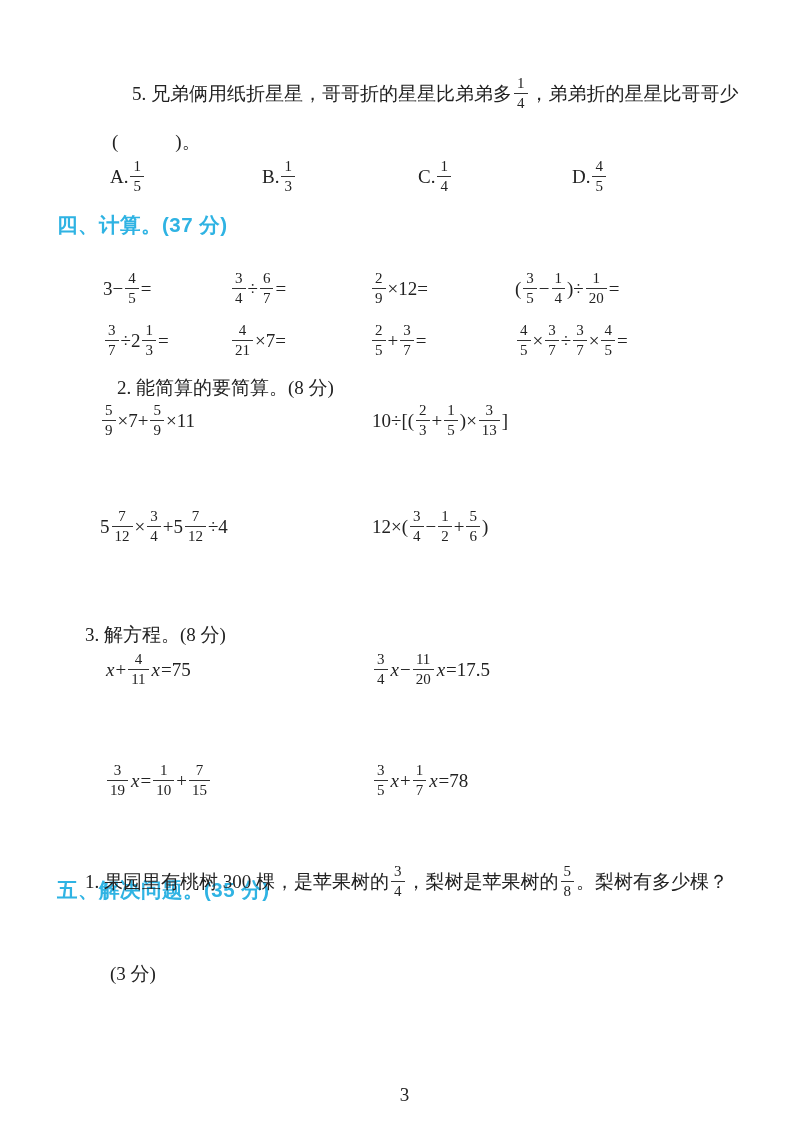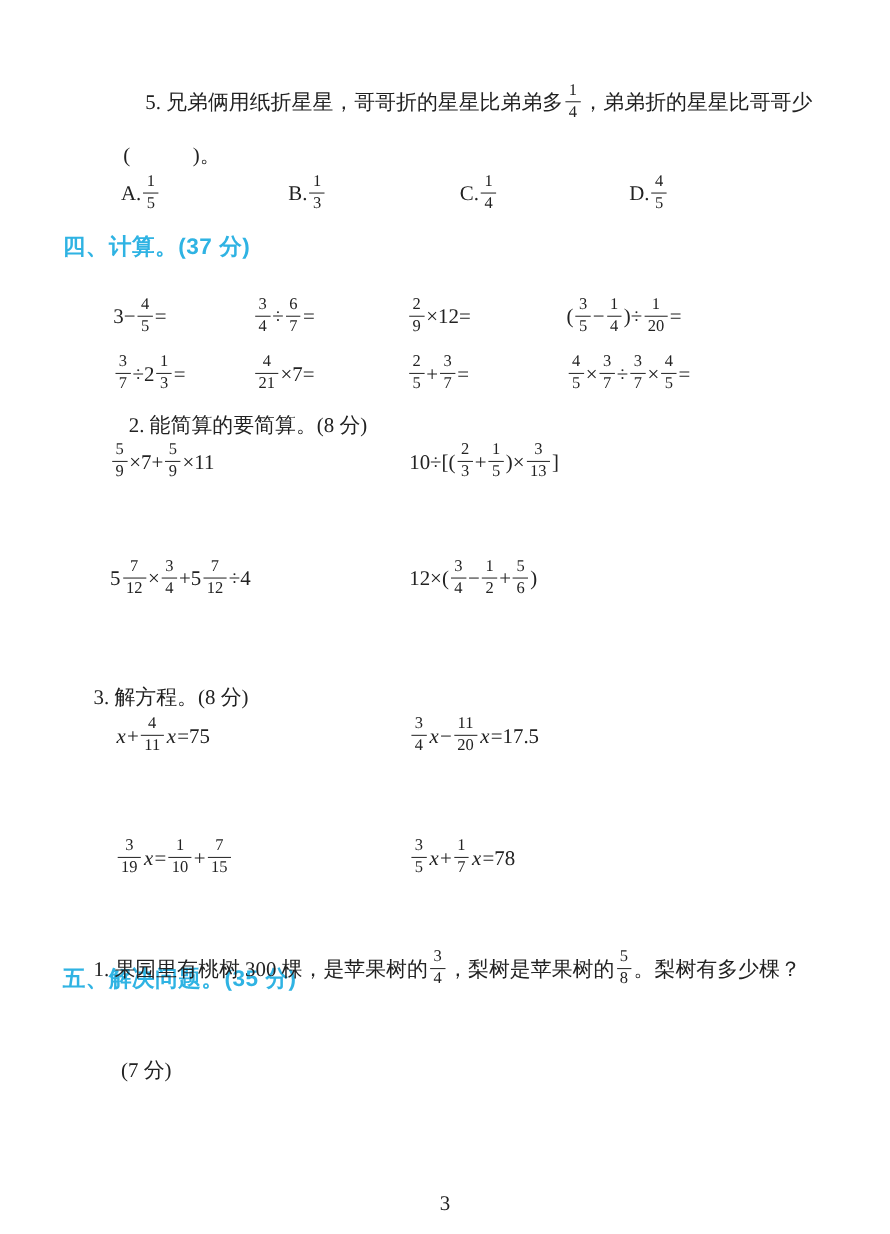--- a/index.html
+++ b/index.html
@@ -117,17 +117,17 @@
 
   <div class="abs grid2" style="left:105px; top:756px; width:690px; grid-template-columns:267px 1fr;">
     <div class="mathline"><span class="frac"><span class="num">3</span><span class="den">19</span></span><i>x</i>=<span class="frac"><span class="num">1</span><span class="den">10</span></span>+<span class="frac"><span class="num">7</span><span class="den">15</span></span></div>
     <div class="mathline"><span class="frac"><span class="num">3</span><span class="den">5</span></span><i>x</i>+<span class="frac"><span class="num">1</span><span class="den">7</span></span><i>x</i>=78</div>
   </div>
 
   <div class="abs sec-title" style="left:57px; top:877px;">五、解决问题。(35 分)</div>
 
   <div class="abs textline" style="left:85px; top:856px; width:700px;">1. 果园里有桃树 300 棵，是苹果树的<span class="frac"><span class="num">3</span><span class="den">4</span></span>，梨树是苹果树的<span class="frac"><span class="num">5</span><span class="den">8</span></span>。梨树有多少棵？</div>
 
-  <div class="abs" style="left:110px; top:960px; line-height:28px;">(7 分)</div>
+  <div class="abs" style="left:110px; top:960px; line-height:28px;">(3 分)</div>
 
   <div class="abs page-number" style="left:0; right:0; top:1082px;">3</div>
 
 </div>
 
 </body></html>

